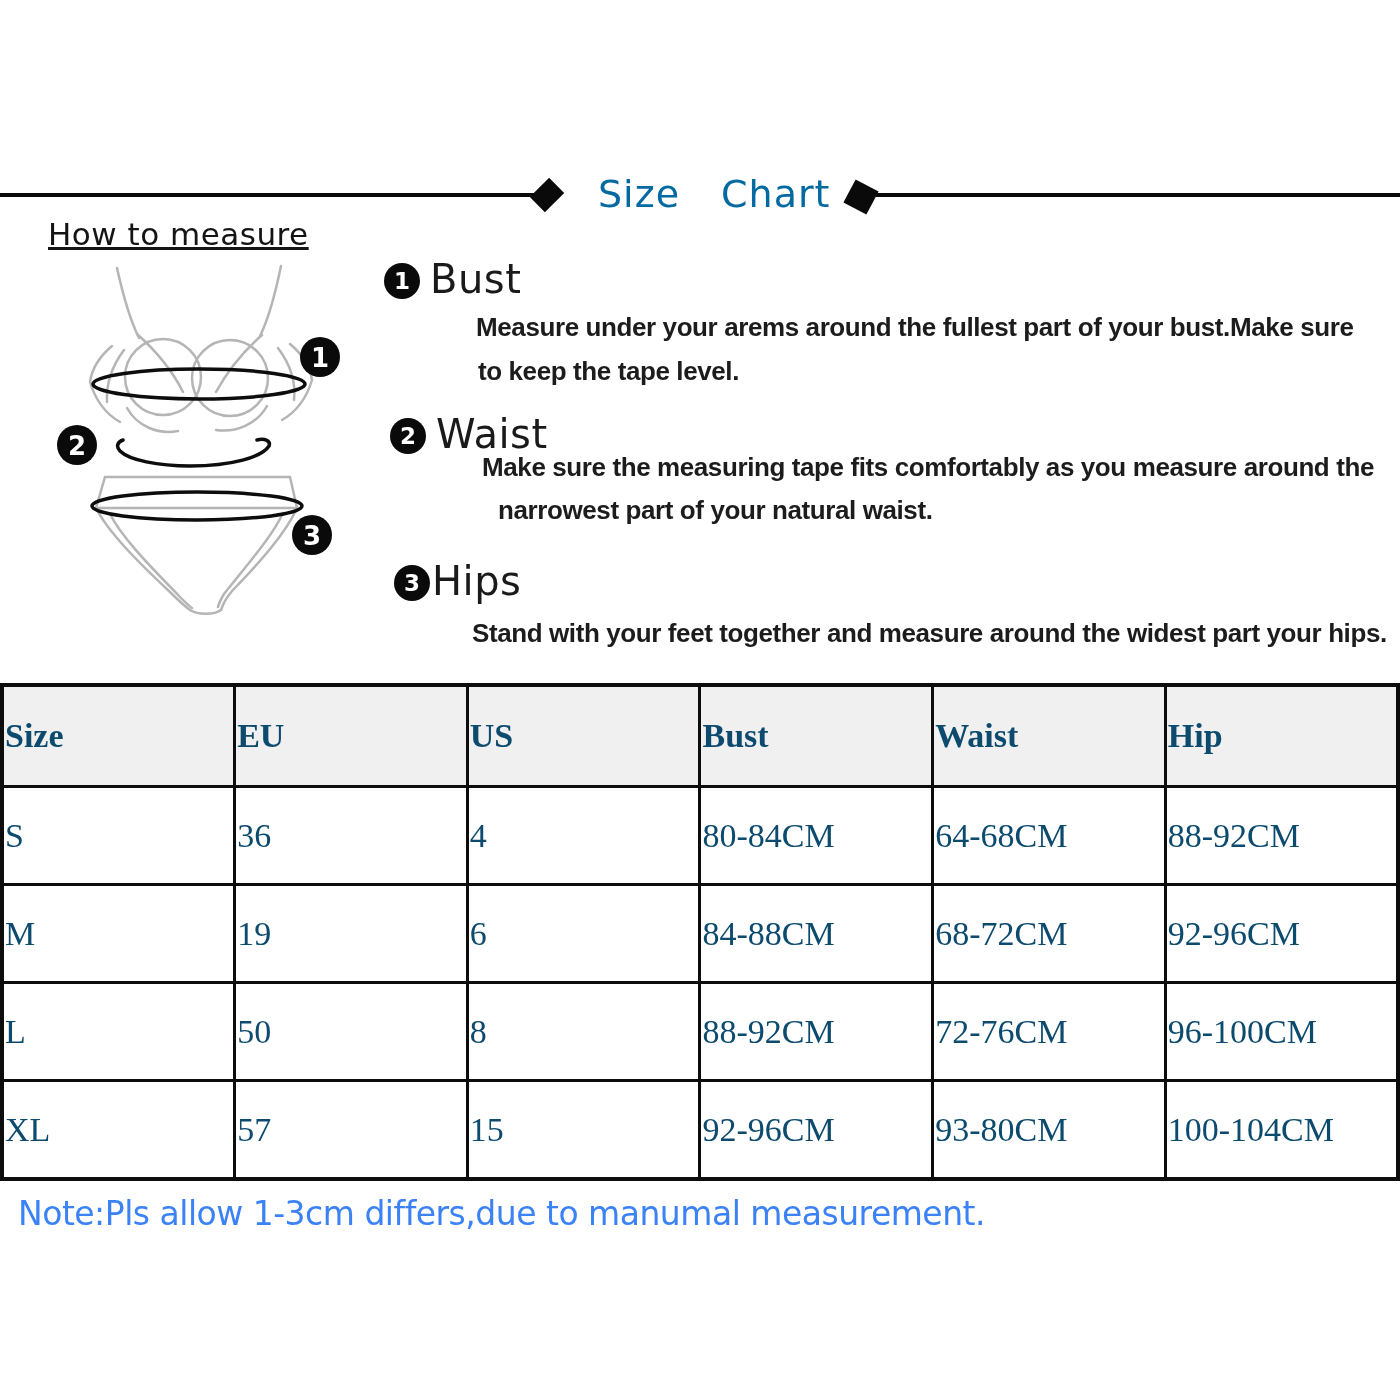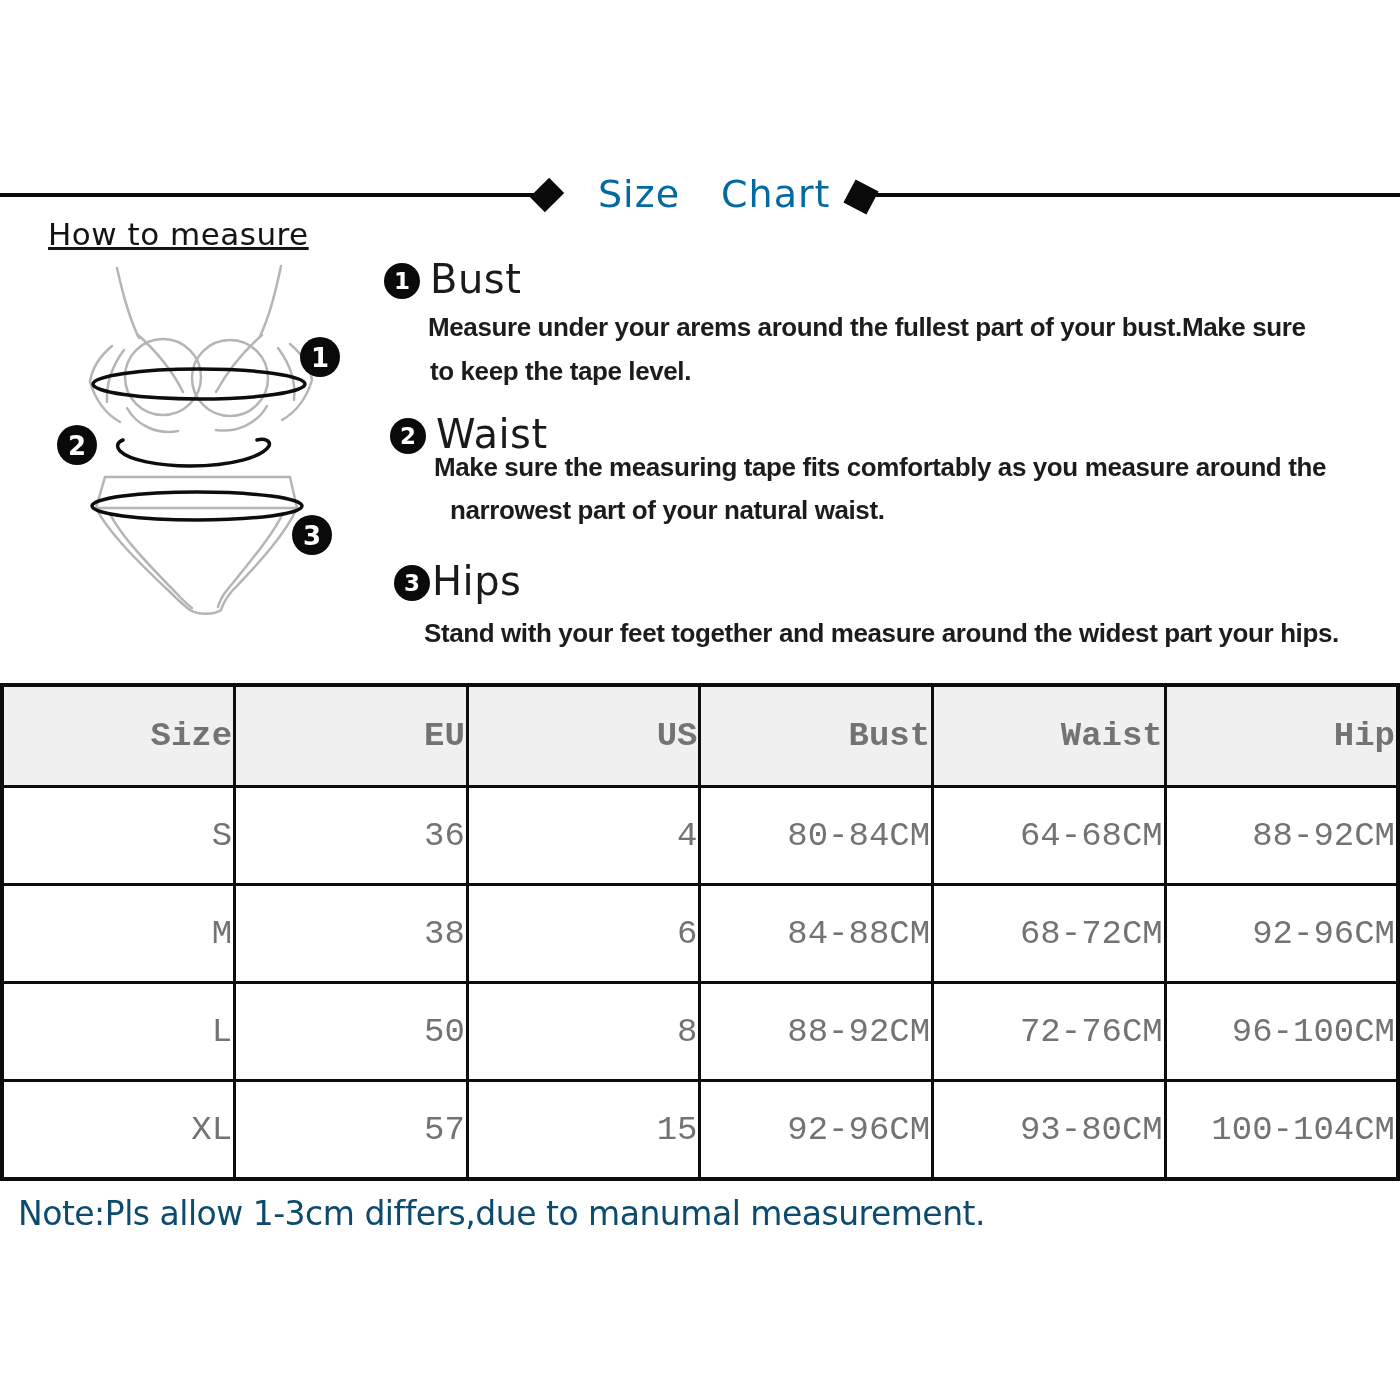--- a/index.html
+++ b/index.html
@@ -29,39 +29,39 @@
 
   
   .badge{
     position:absolute;width:36px;height:36px;border-radius:50%;background:#0a0a0a;
     color:#fff;display:flex;align-items:center;justify-content:center;
     font-size:23px;font-weight:bold;font-family:"DejaVu Sans",sans-serif;
   }
   .sec-label{position:absolute;font-size:40px;color:#1a1a1a;letter-spacing:0.5px;}
   .sec-line{
     position:absolute;font-size:26px;font-weight:bold;color:#1c1c1c;
-    font-family:"Liberation Sans",sans-serif;letter-spacing:-0.4px;white-space:nowrap;
+    font-family:"Liberation Sans",sans-serif;letter-spacing:-0.4px;white-space:nowrap;margin-left:48px;
   }
 
   
   .size-table{
     position:absolute;left:0;top:683px;width:1400px;
     border-collapse:collapse;table-layout:fixed;
     border:4px solid #0d0d0d;
   }
   .size-table th,.size-table td{
-    border:3px solid #0d0d0d;text-align:right;vertical-align:middle;
-    font-family:Liberation Mono, monospace;color:#737373;
+    border:3px solid #0d0d0d;text-align:left;vertical-align:middle;
+    font-family:Liberation Serif, serif;color:#0c4a6e;
   }
   .size-table th{height:96px;background:#f0f0f0;font-size:34px;font-weight:bold;}
   .size-table td{height:93px;background:#ffffff;font-size:34px;font-weight:normal;}
 
   
   .note{
-    position:absolute;left:18px;top:1194px;font-size:33px;color:#0c4a6e;
+    position:absolute;left:18px;top:1194px;font-size:33px;color:#3b82f6;
     letter-spacing:-0.5px;white-space:nowrap;
   }
 </style>
 </head>
 <body>
 
 <div class="rule rule-left"></div>
 <div class="diamond diamond-left"></div>
 <div class="page-title">Size Chart</div>
 <div class="diamond diamond-right"></div>
@@ -146,21 +146,21 @@
       <tr>
         <td>S</td>
         <td>36</td>
         <td>4</td>
         <td>80-84CM</td>
         <td>64-68CM</td>
         <td>88-92CM</td>
       </tr>
       <tr>
         <td>M</td>
-        <td>38</td>
+        <td>19</td>
         <td>6</td>
         <td>84-88CM</td>
         <td>68-72CM</td>
         <td>92-96CM</td>
       </tr>
       <tr>
         <td>L</td>
         <td>50</td>
         <td>8</td>
         <td>88-92CM</td>

